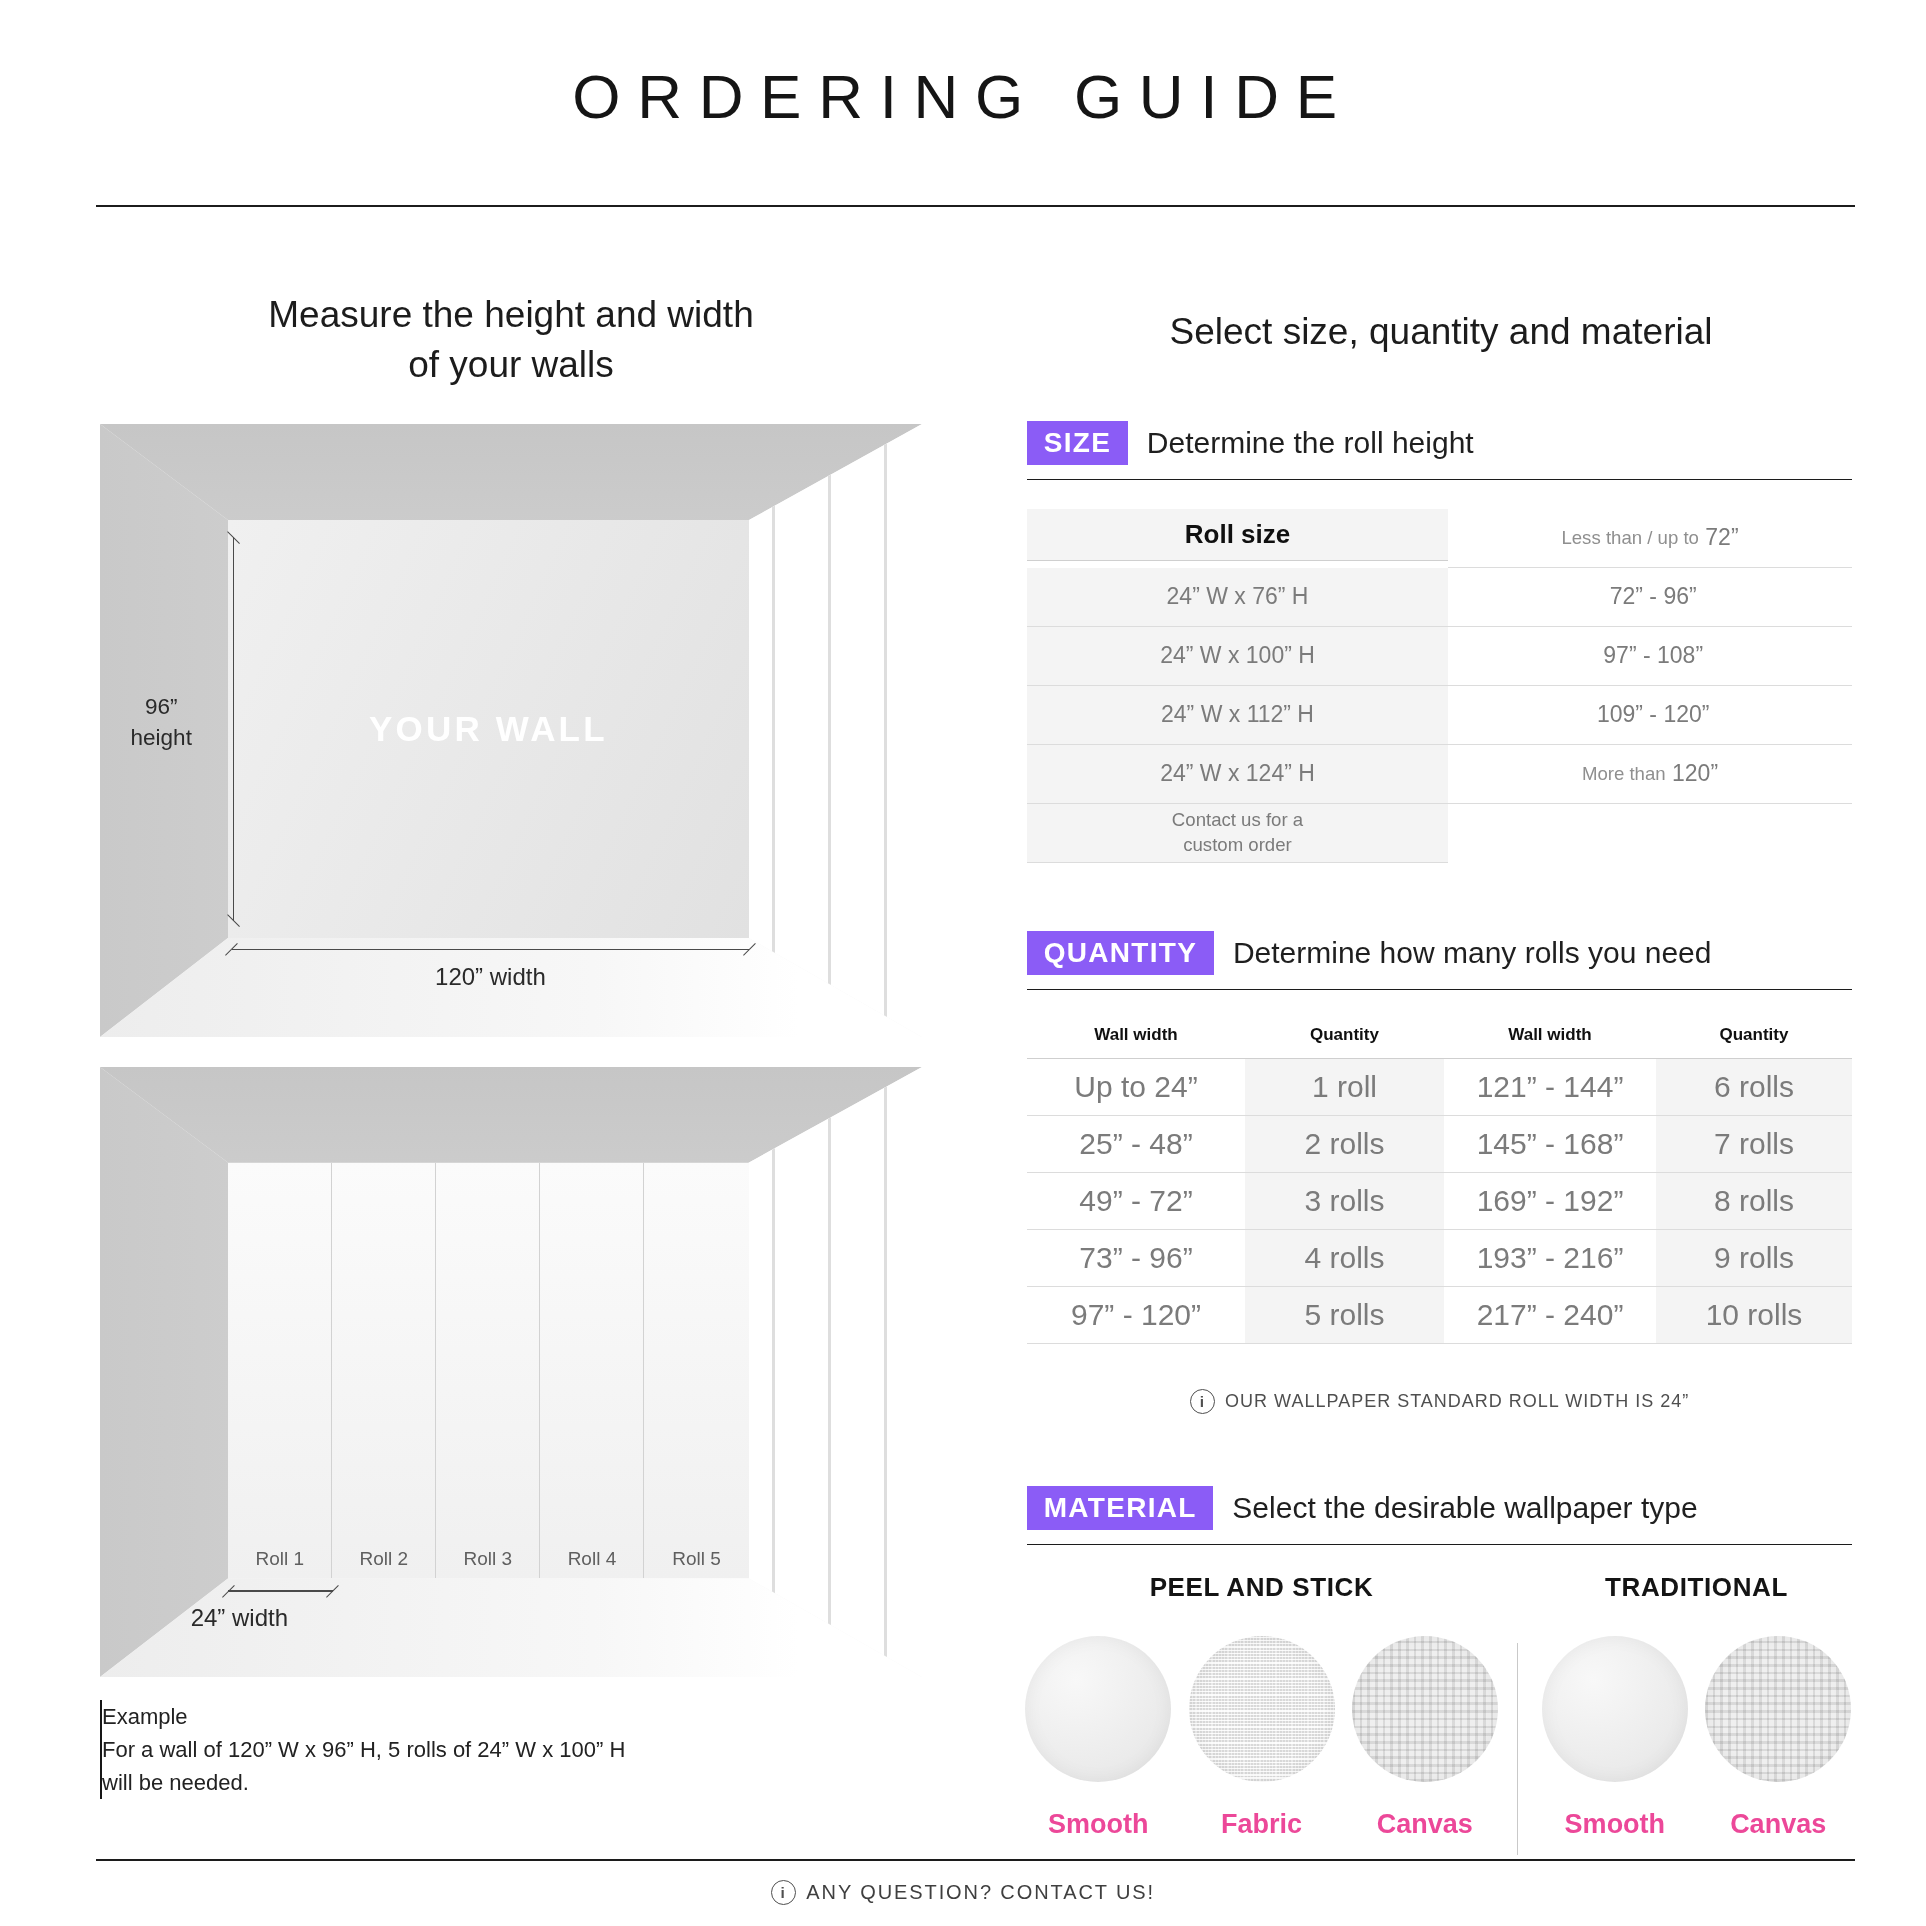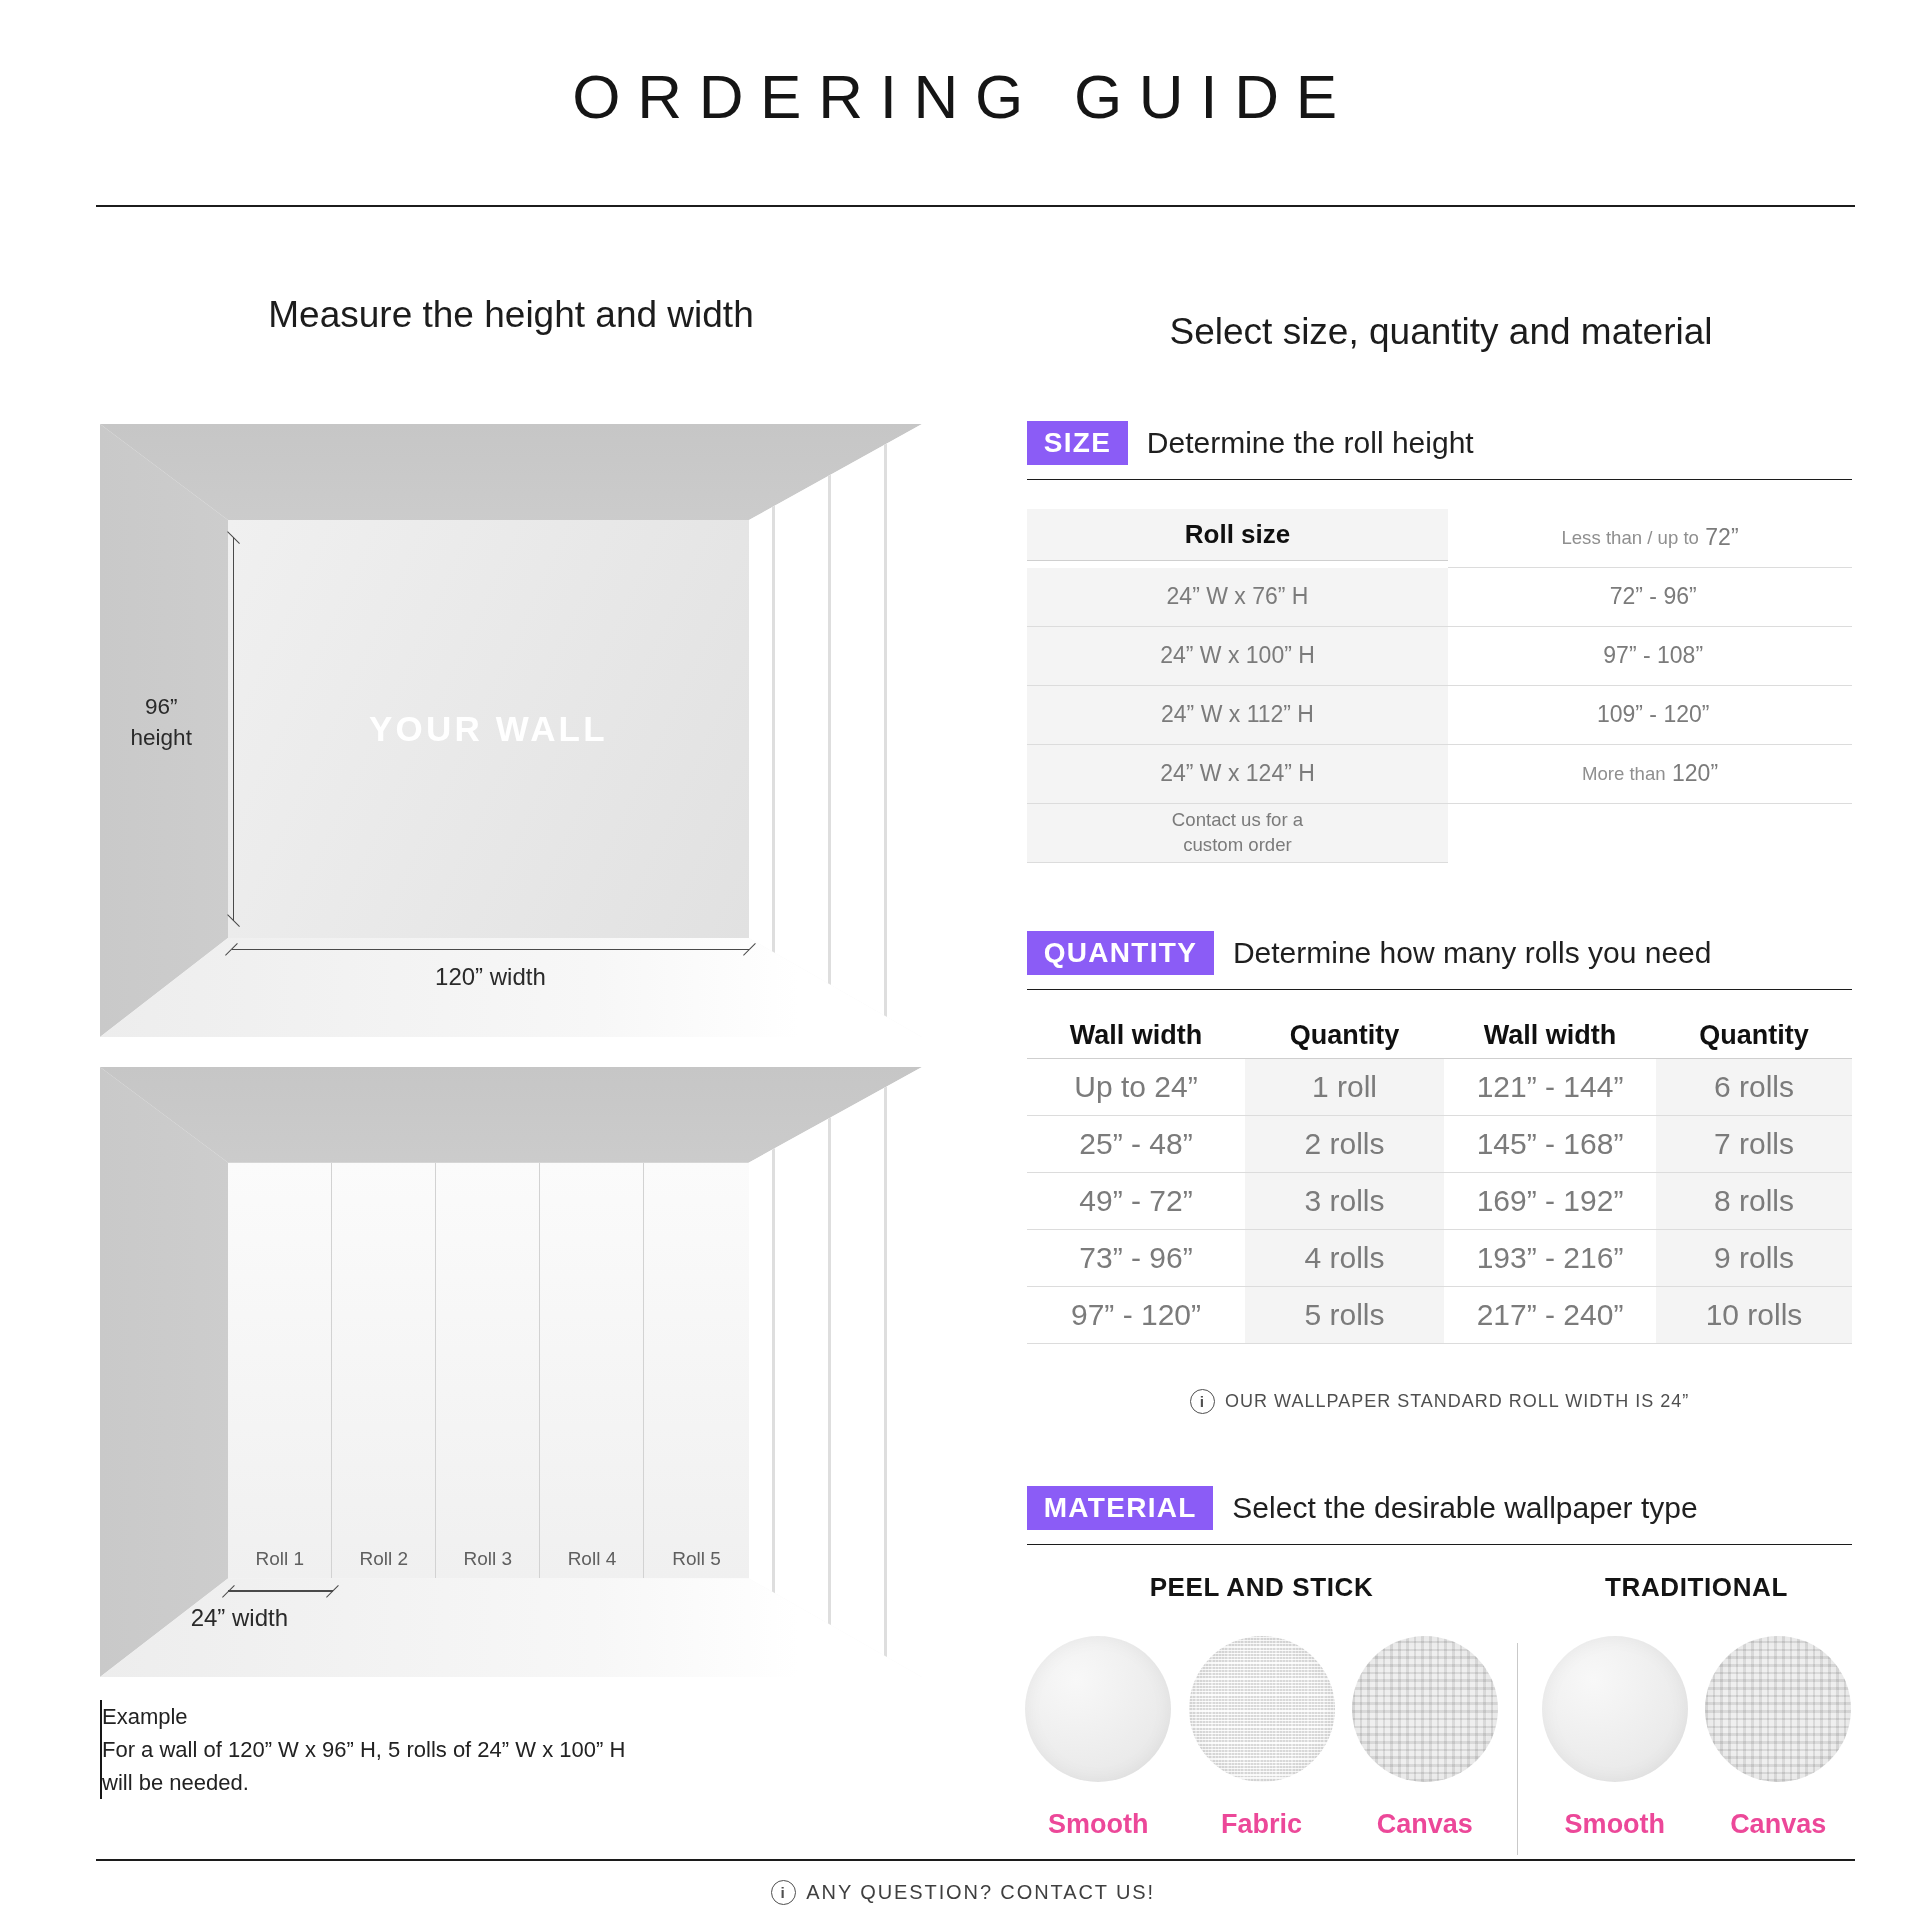--- a/index.html
+++ b/index.html
@@ -159,21 +159,21 @@
   
   .qty-table {
     display: grid; grid-template-columns: 218px 199px 212px 196px; margin-top: 22.5px;
   }
   .qt-cell {
     display: flex; align-items: center; justify-content: center;
     height: 56px; border-bottom: 1.3px solid #dcdcdc;
     color: #7b7b7b; font-size: 30px;
   }
   .qt-head {
-    height: 46px; color: #101010; font-weight: bold; font-size: 27px;
+    height: 46px; color: #101010; font-weight: bold; font-size: 17px;
     border-bottom: 1.3px solid #cfcfcf;
   }
   .qt-gray { background: #f4f4f4; }
 
   .note-row {
     margin-top: 45px; display: flex; align-items: center; justify-content: center;
     gap: 10.3px; color: #4f4f4f; font-size: 18px; letter-spacing: 1px;
   }
   .info-icon {
     width: 23px; height: 23px; border: 1.3px solid #4f4f4f; border-radius: 50%;
@@ -223,20 +223,21 @@
 </head>
 <body>
 
 <div>
 
   <h1 class="page-title">ORDERING GUIDE</h1>
   <div class="rule top-rule"></div>
 
   <div class="col-heading left-heading">
     <div>Measure the height and width</div>
+    <div>of your walls</div>
   </div>
 
   <div class="room room1">
     <div class="room-part room-ceiling"></div>
     <div class="room-part room-left-wall"></div>
     <div class="room-part room-floor"></div>
     <div class="room-part room-window"></div>
     <div class="back-wall">
       <span class="wall-label">YOUR WALL</span>
     </div>

